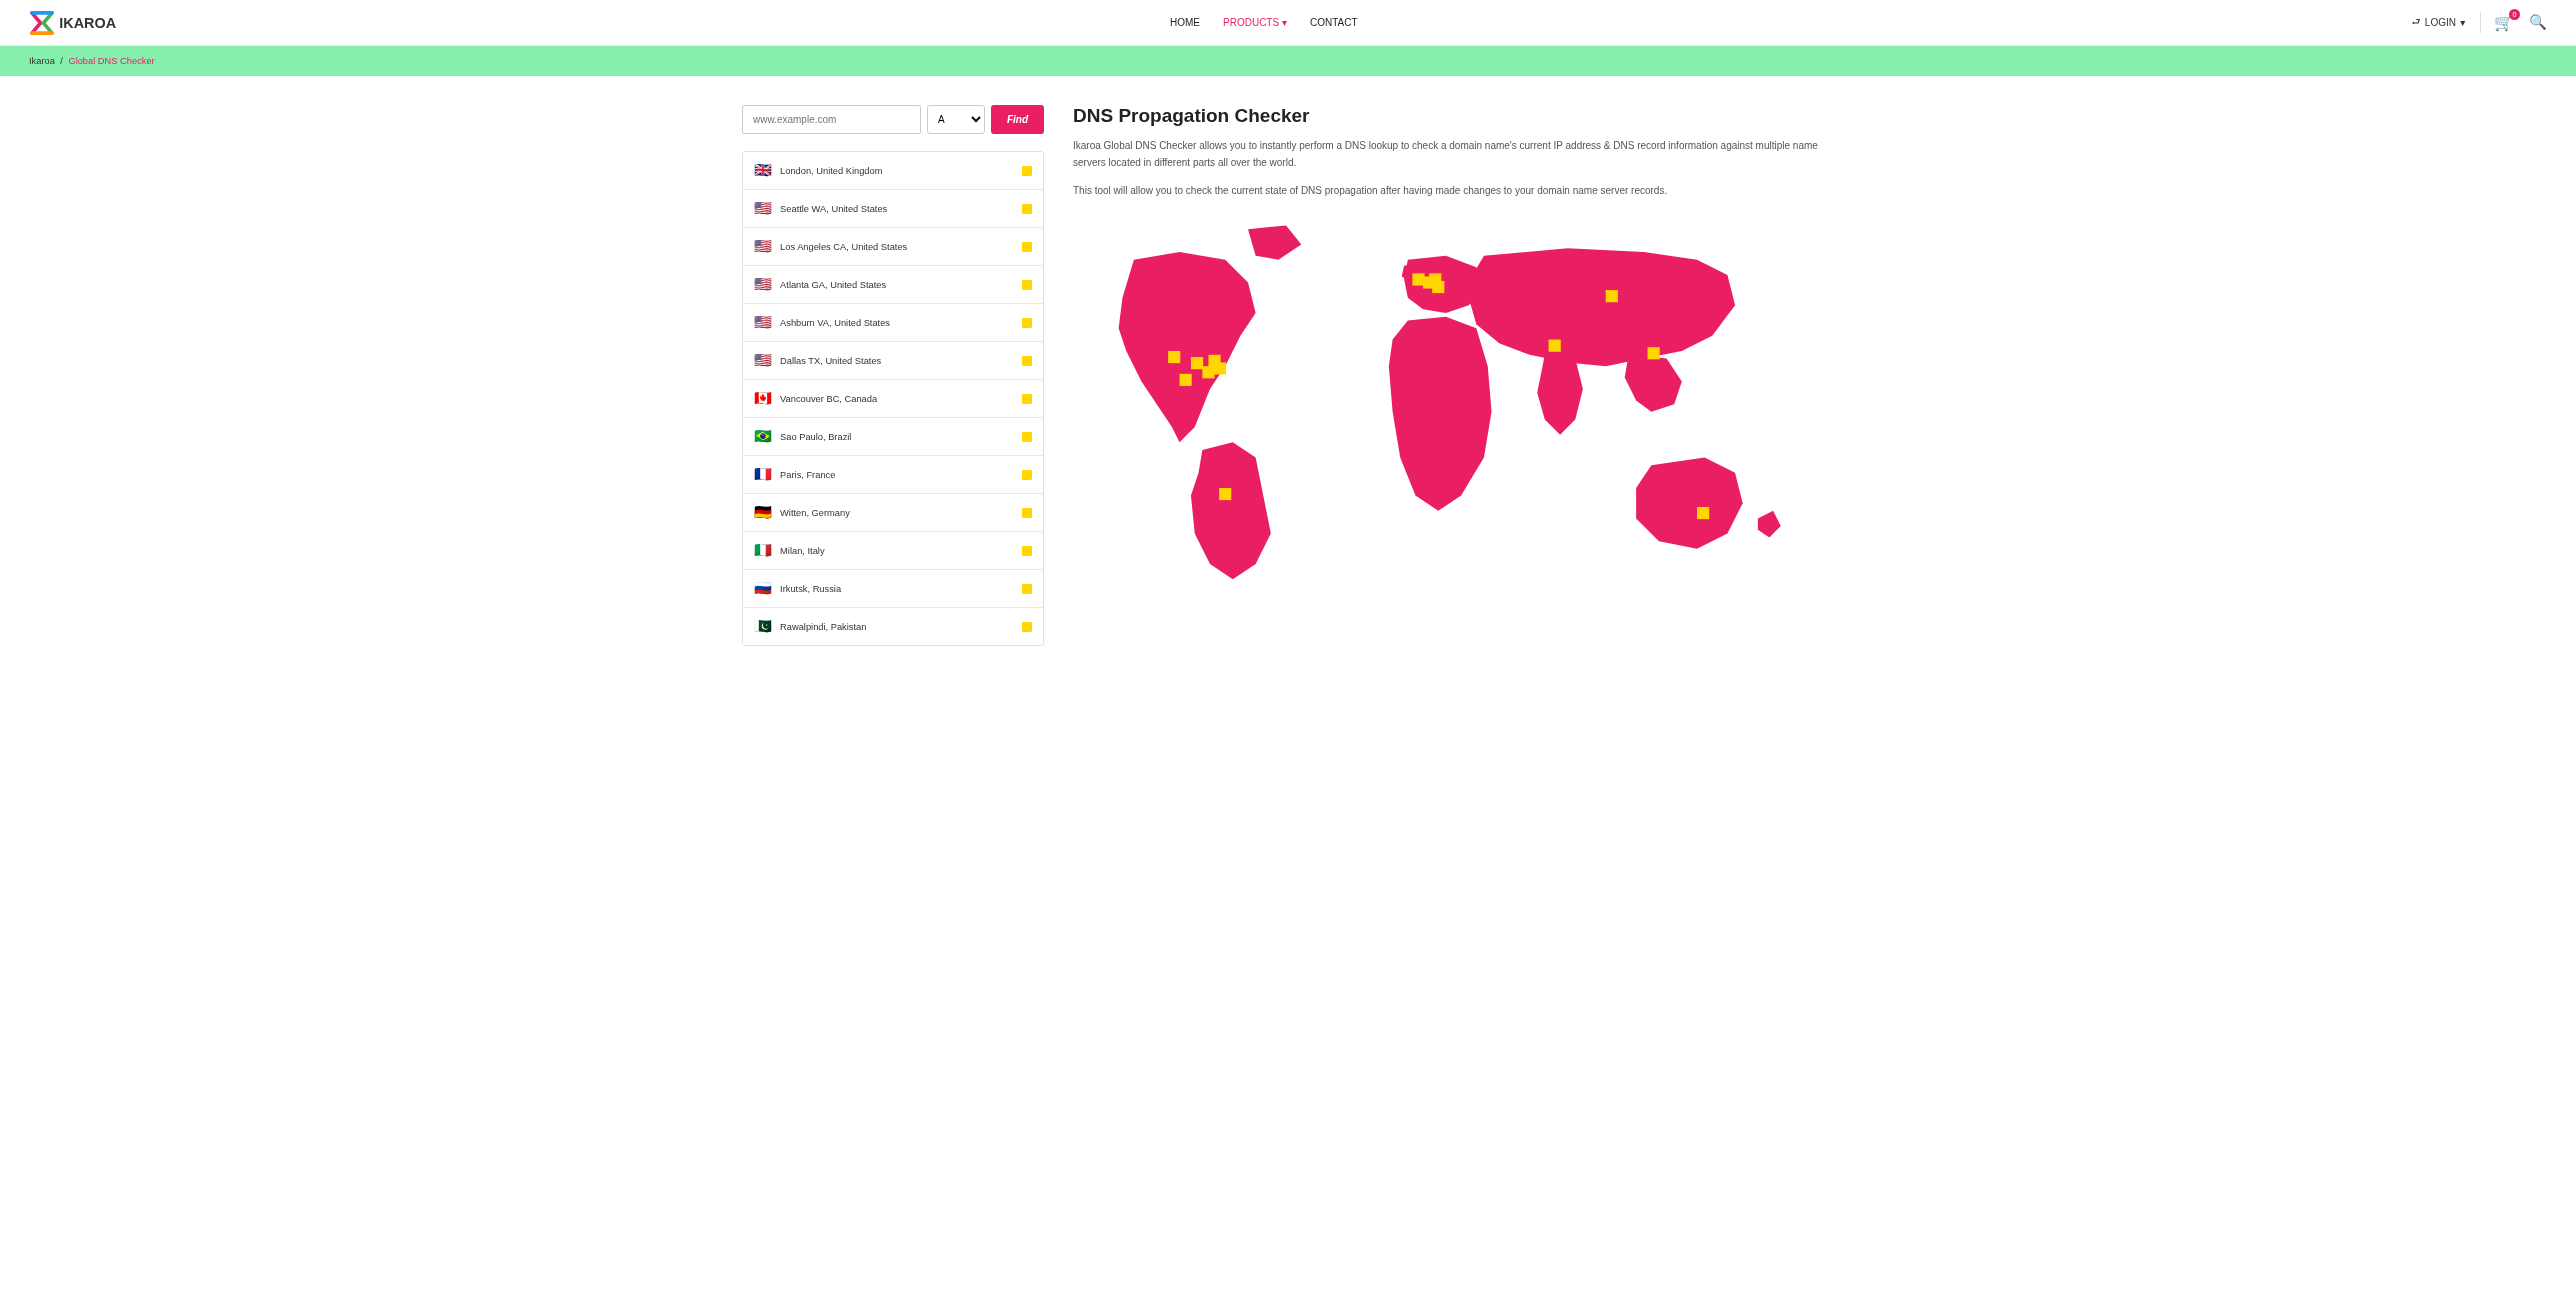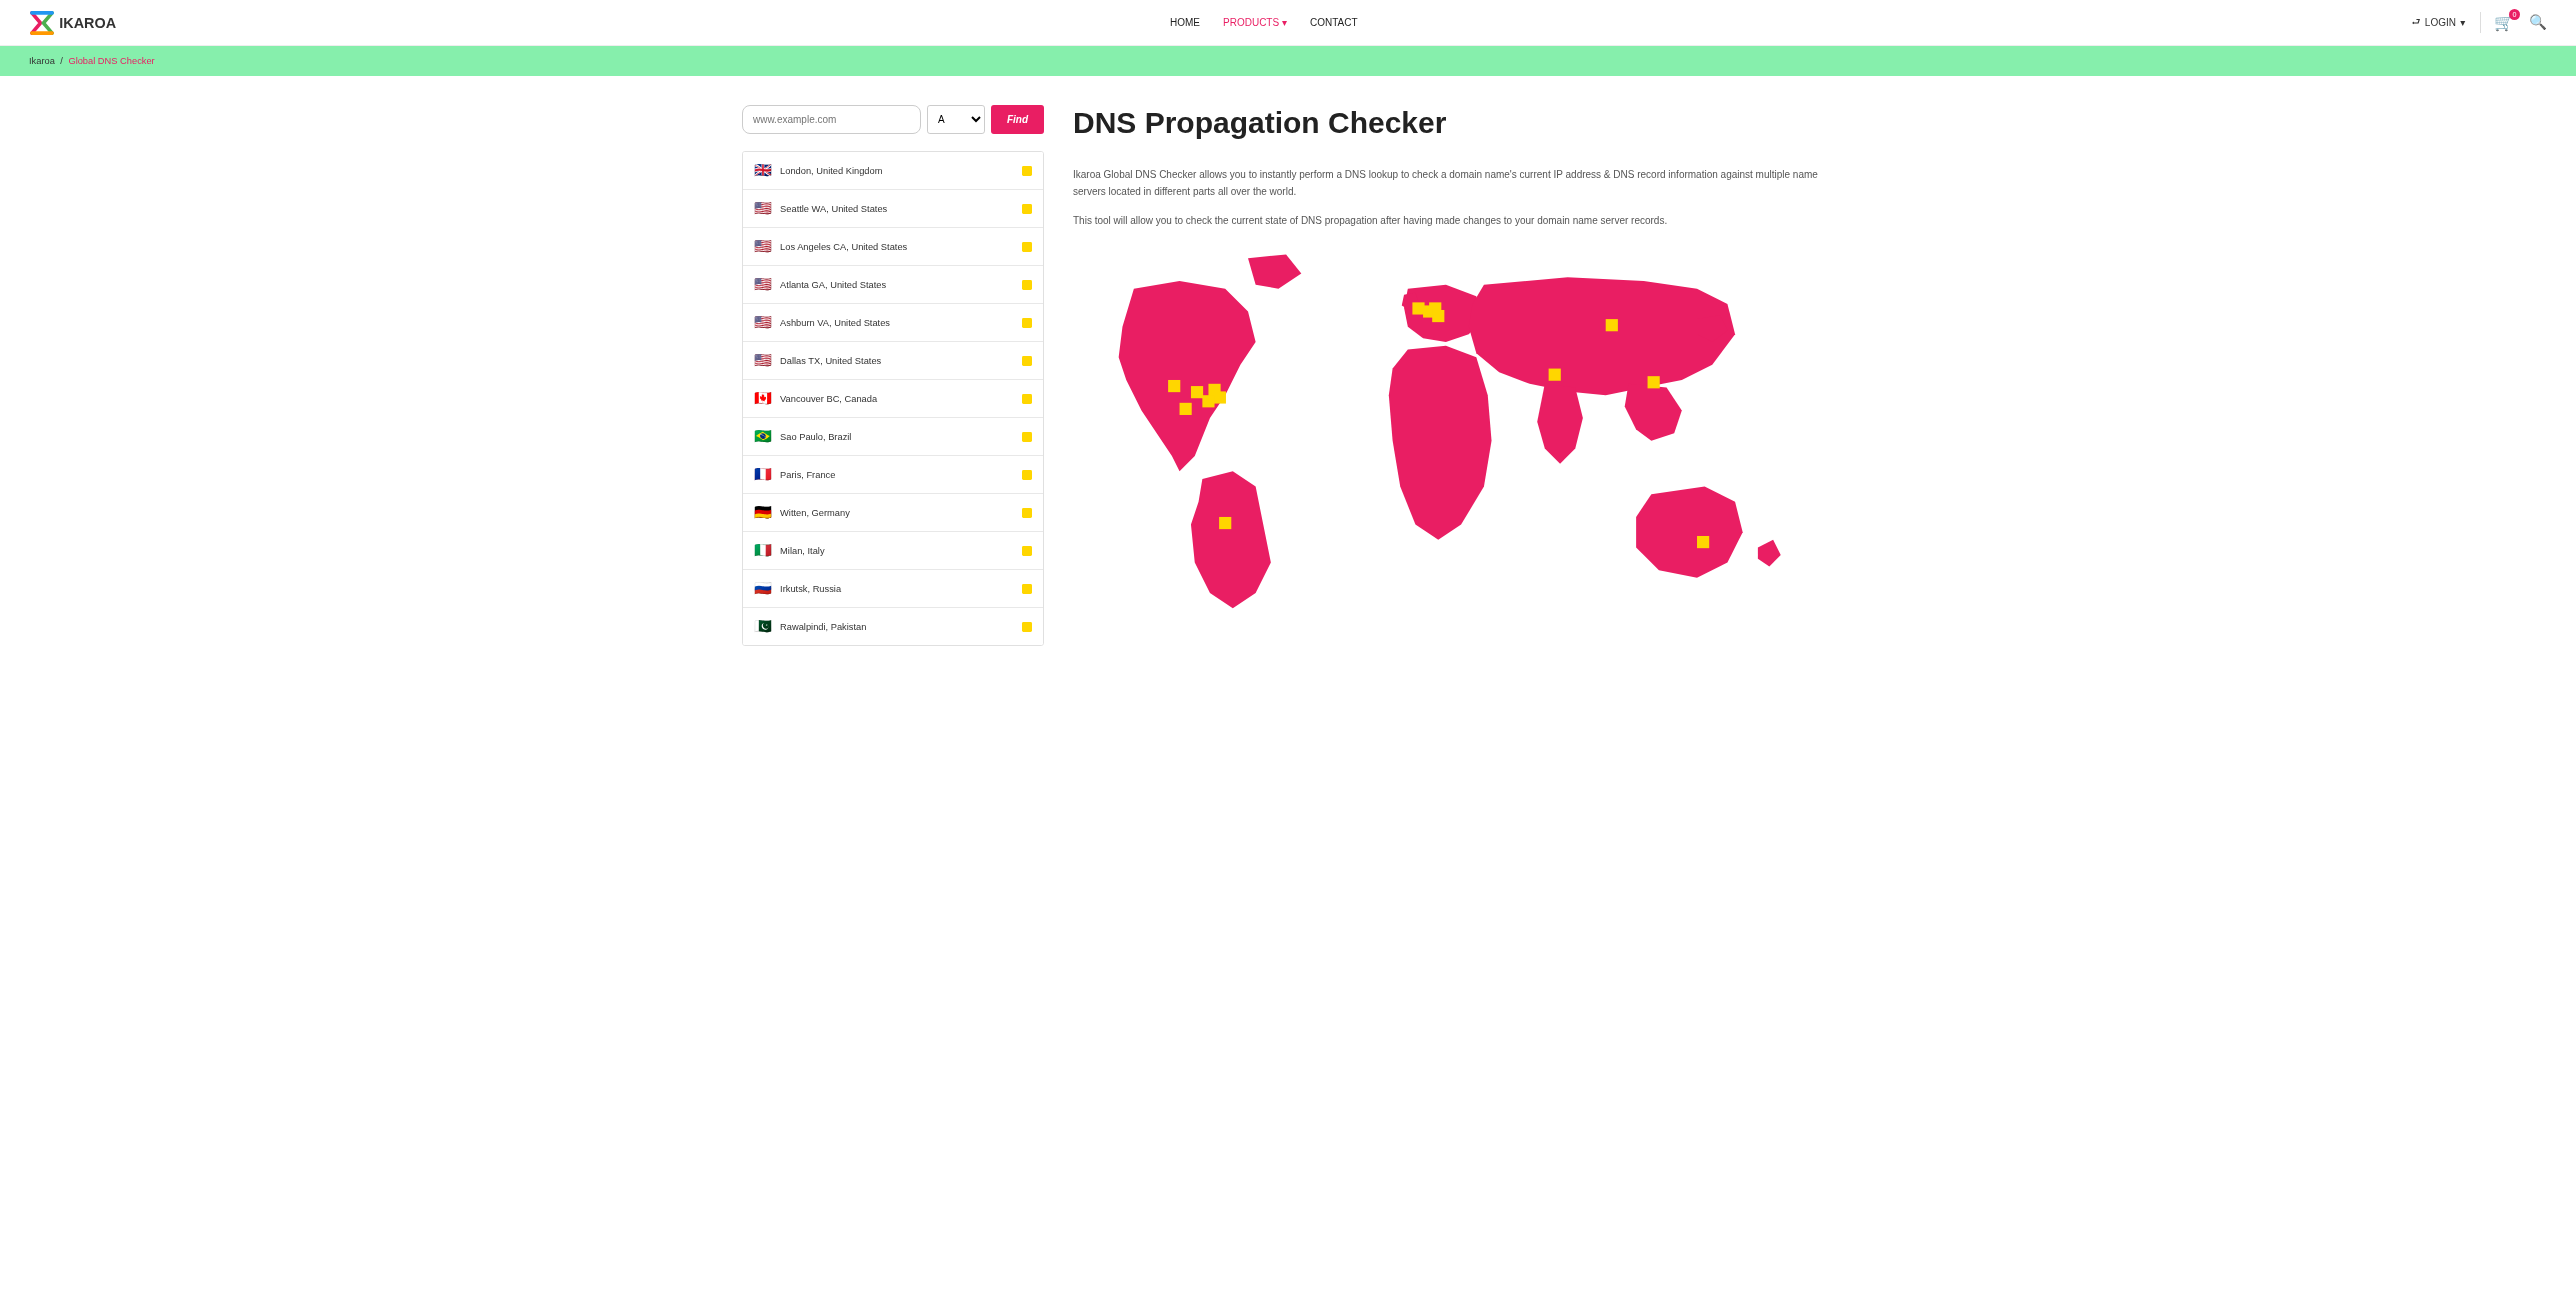--- a/index.html
+++ b/index.html
@@ -107,21 +107,21 @@
     }
     .search-row {
       display: flex;
       gap: 5.8px;
       margin-bottom: 17px;
     }
     .domain-input {
       flex: 1;
       padding: 6px 10px;
       border: 0.7px solid #ccc;
-      border-radius: 8px;
+      border-radius: 2px;
       font-size: 10px;
       color: #aaa;
     }
     .record-select {
       width: 58px;
       padding: 7.2px 5.8px;
       border: 0.7px solid #ccc;
       border-radius: 2.9px;
       font-size: 10px;
       background: #fff;
@@ -173,24 +173,24 @@
       background: #ffd600;
       border-radius: 1.4px;
       flex-shrink: 0;
     }
 
     
     .right-col {
       flex: 1;
     }
     .checker-title {
-      font-size: 30px;
+      font-size: 19px;
       font-weight: 700;
       color: #222;
-      margin-bottom: 25px;
+      margin-bottom: 9px;
       line-height: 1.2;
     }
     .checker-desc {
       font-size: 10px;
       color: #555;
       line-height: 1.7;
       margin-bottom: 11.5px;
     }
 
     

